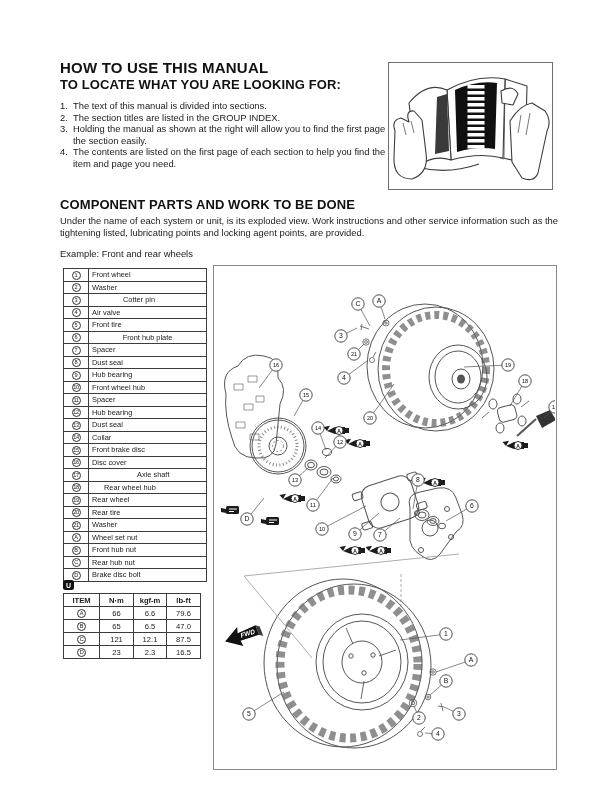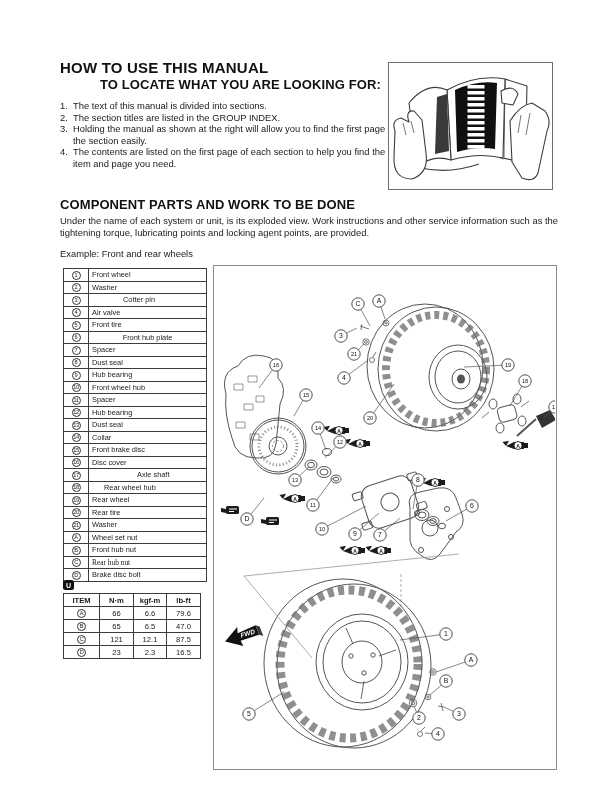--- a/index.html
+++ b/index.html
@@ -36,21 +36,21 @@
                  text-align:center; color:#1a1a1a; padding:0; }
   .torque-table th { font-weight:bold; }
   svg text { font-family:"Liberation Sans", sans-serif; }
 </style>
 </head>
 <body>
 
 <div class="page">
 
   <div class="abs title" style="left:60px; top:49px;">HOW TO USE THIS MANUAL</div>
-  <div class="abs subtitle" style="left:60px; top:67px;margin-left:40px;">TO LOCATE WHAT YOU ARE LOOKING FOR:</div>
+  <div class="abs subtitle" style="left:60px; top:67px;">TO LOCATE WHAT YOU ARE LOOKING FOR:</div>
 
   <div class="abs instructions" style="left:60px; top:90px;">
       <div class="instruction-item">
         <span class="num">1.</span>
         <span class="txt">The text of this manual is divided into sections.</span>
       </div>
       <div class="instruction-item">
         <span class="num">2.</span>
         <span class="txt">The section titles are listed in the GROUP INDEX.</span>
       </div>
@@ -89,21 +89,21 @@
 
         <path d="M156 48 Q 163 58 158 68 L149 110 Q 145 120 133 115 L123 99 L121 58 Q 131 42 143 40 Z"></path>
         <path d="M132 52 L129 70 M141 50 L137 72" stroke-width="0.7" fill="none"></path>
 
         <path d="M112 28 Q 124 21 129 31 L124 42 L113 40 Z"></path>
       </g>
     </svg>
   </div>
 
   <div class="abs section-heading" style="left:60px; top:187px;">COMPONENT PARTS AND WORK TO BE DONE</div>
-  <div class="abs body-text" style="left:60px; top:205px; width:500px;">Under the name of each system or unit, is its exploded view. Work instructions and other service information such as the tightening torque, lubricating points and locking agent points, are provided.</div>
+  <div class="abs body-text" style="left:60px; top:205px; width:500px;">Under the name of each system or unit, is its exploded view. Work instructions and other service information such as the tightening listed, lubricating points and locking agent points, are provided.</div>
   <div class="abs example" style="left:60px; top:238px;">Example: Front and rear wheels</div>
 
   <table class="abs parts-table" style="left:63px; top:258px;">
     <tbody>
         <tr>
           <td class="ref-cell"><span class="circ">1</span></td>
           <td style="width: 118px;">Front wheel</td>
         </tr>
         <tr>
           <td class="ref-cell"><span class="circ">2</span></td>
@@ -188,21 +188,21 @@
         <tr>
           <td class="ref-cell"><span class="circ">A</span></td>
           <td style="width: 118px;">Wheel set nut</td>
         </tr>
         <tr>
           <td class="ref-cell"><span class="circ">B</span></td>
           <td style="width: 118px;">Front hub nut</td>
         </tr>
         <tr>
           <td class="ref-cell"><span class="circ">C</span></td>
-          <td style="width: 118px; font-family: Liberation Serif, serif;">Rear hub nut</td>
+          <td style="width: 118px;">Rear hub nut</td>
         </tr>
         <tr>
           <td class="ref-cell"><span class="circ">D</span></td>
           <td style="width: 118px;">Brake disc bolt</td>
         </tr>
       </tbody>
   </table>
 
   <div class="abs diagram-box" style="left:213px; top:255px; width:344px; height:505px;">
     <svg id="diagram-svg" width="341" height="502" viewBox="0 0 341 502">

